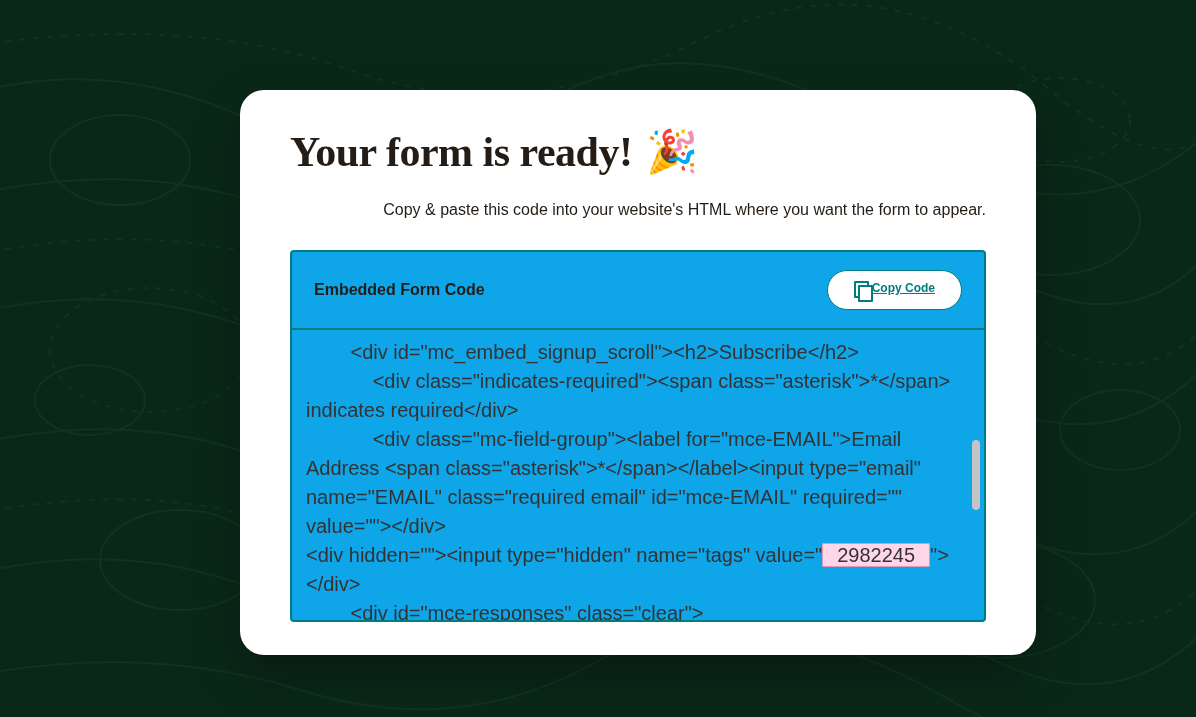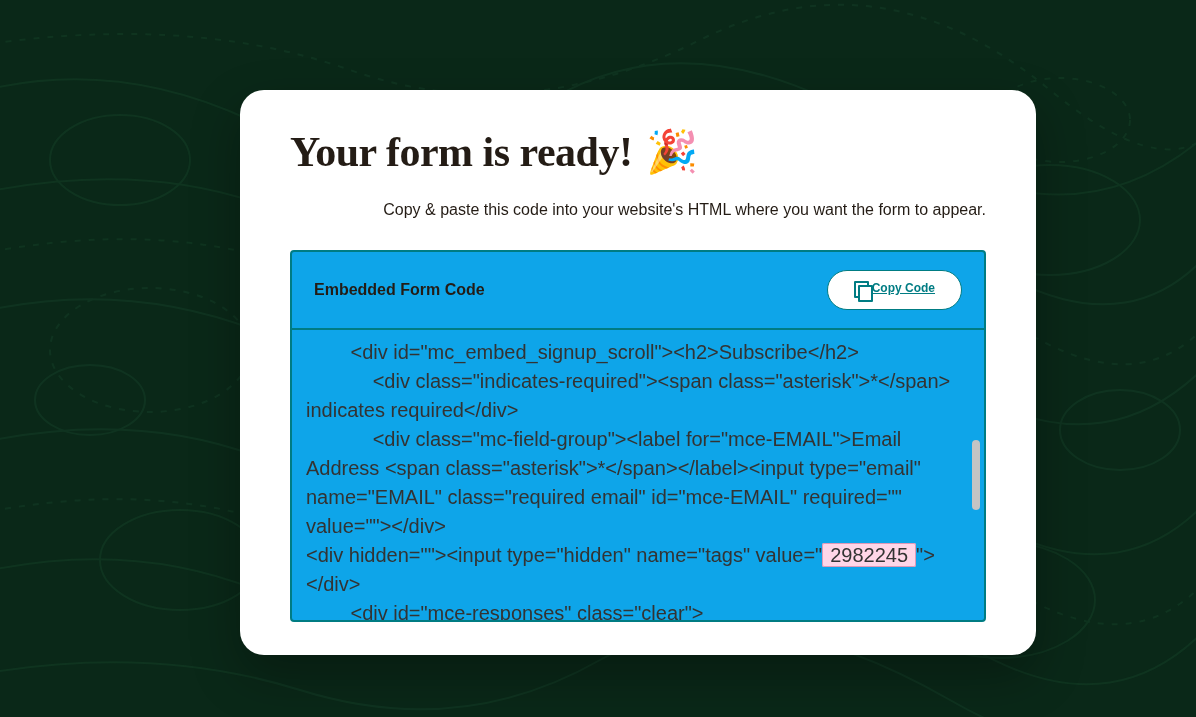--- a/index.html
+++ b/index.html
@@ -150,21 +150,21 @@
       white-space: pre-wrap;
       word-wrap: break-word;
       height: 290px;
       overflow: hidden;
     }
     
     .highlight {
       background: #ffd6e8;
       border: 1px solid #e099b8;
       border-radius: 2px;
-      padding: 0 7px;
+      padding: 0 14px;
     }
     
     .scrollbar-track {
       position: absolute;
       right: 4px;
       top: 6px;
       bottom: 6px;
       width: 8px;
     }
     

